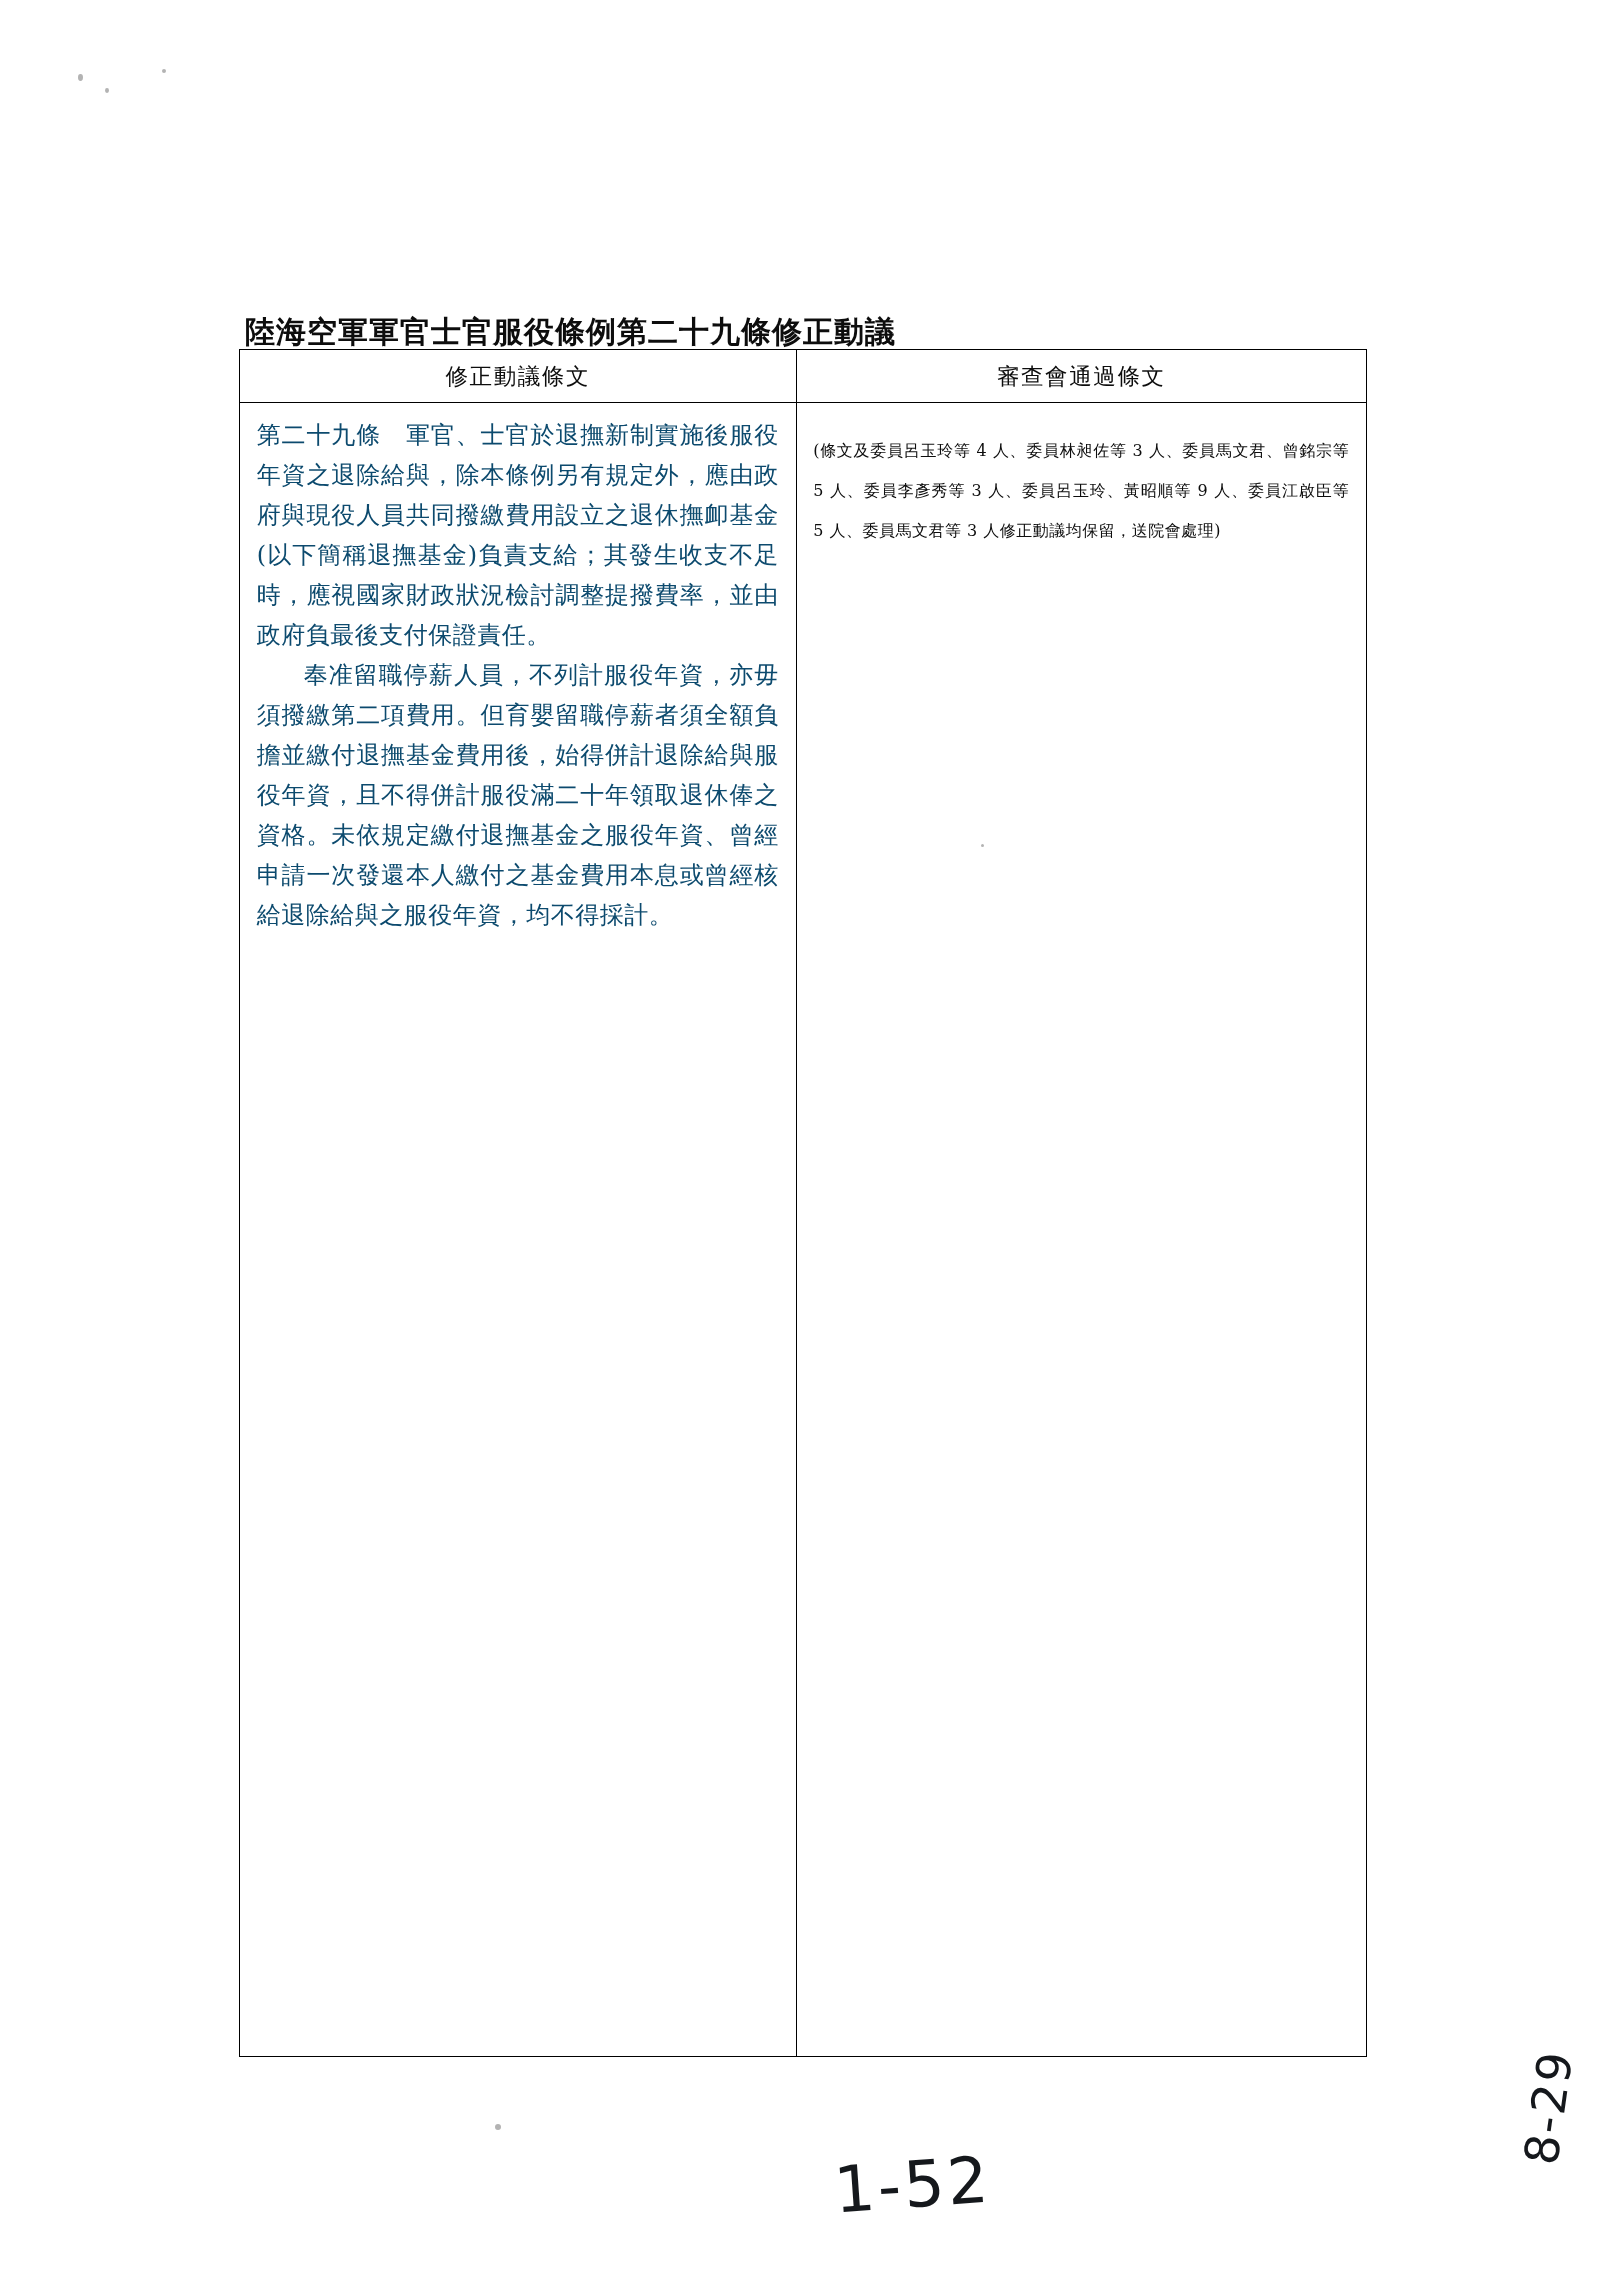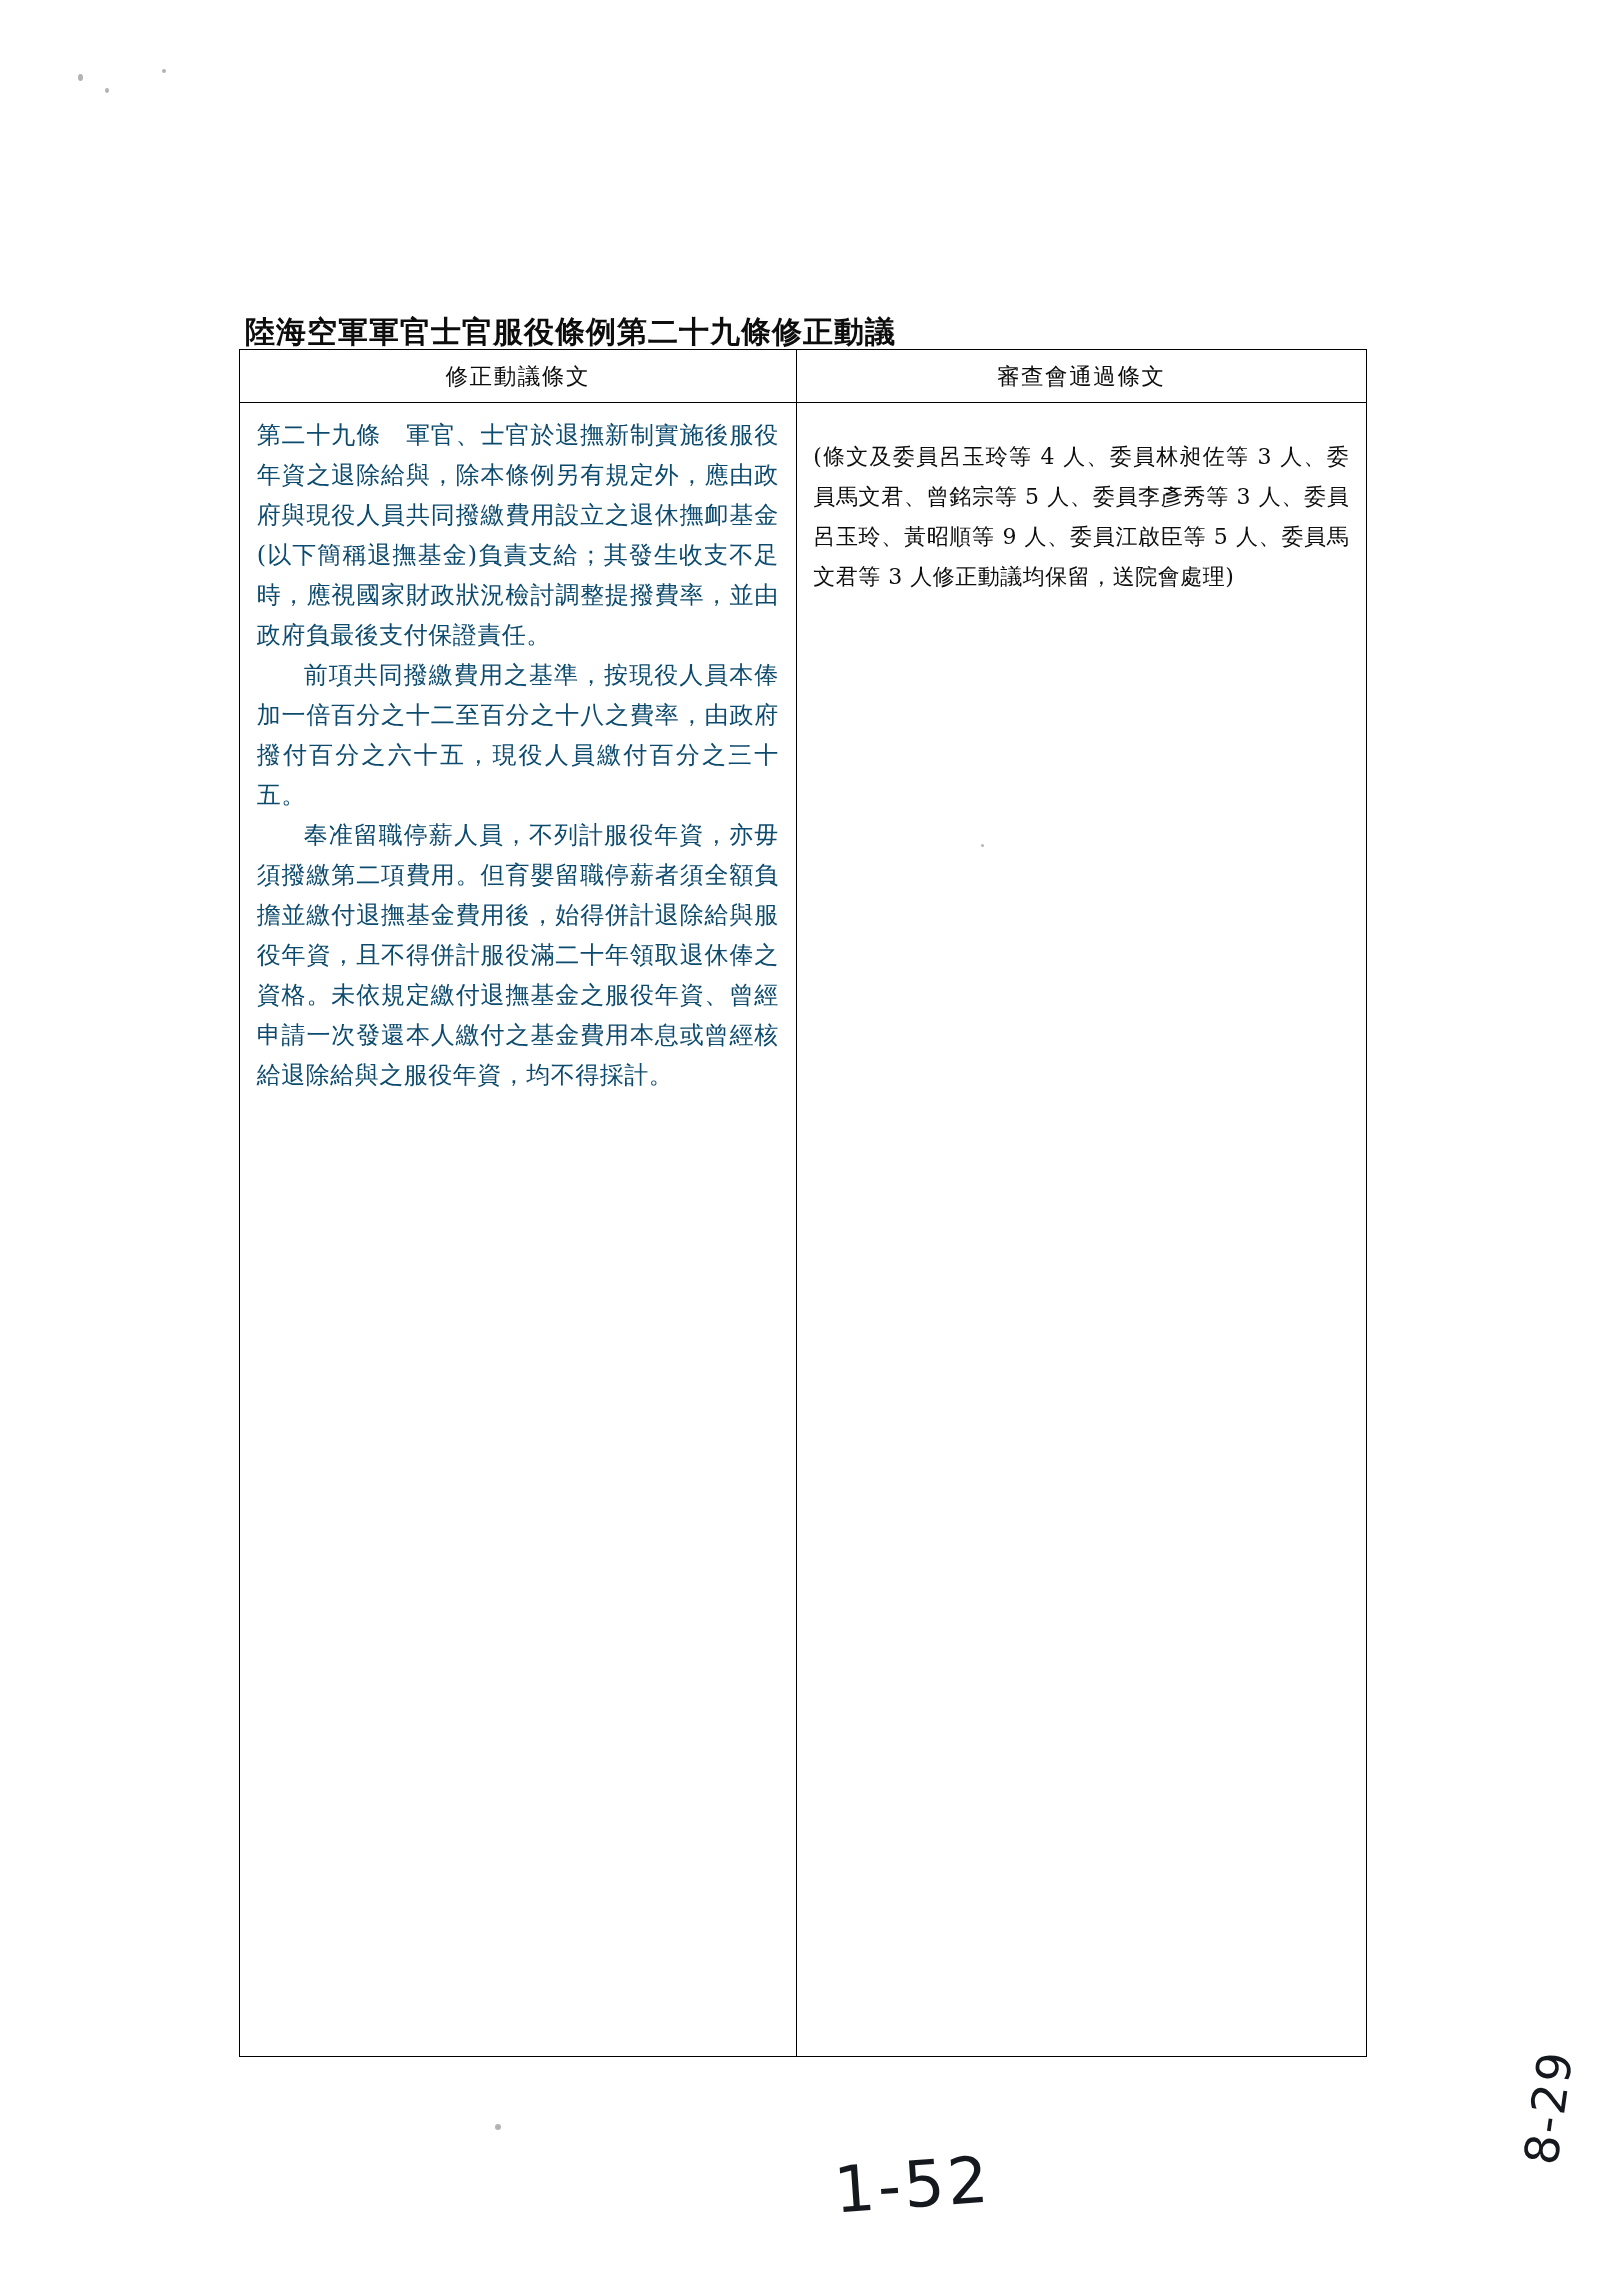--- a/index.html
+++ b/index.html
@@ -76,21 +76,21 @@
     text-align: justify;
     text-justify: inter-ideograph;
     color: #0c4a6e;
     margin: 0 0 0 0;
   }
   .para + .para { margin-top: 0; }
   .indent { text-indent: 47px; }
   .u { text-decoration: underline; text-underline-offset: 3.9px; }
 
   .right-note {
-    font-size: 22px;
+    font-size: 16px;
     line-height: 40px;
     letter-spacing: 0.5px;
     text-align: justify;
     text-justify: inter-ideograph;
     color: #0d0d0d;
   }
 
   
   .hand-page {
     position: absolute;
@@ -129,21 +129,20 @@
 
   <div class="thead">
     <div class="th left">修正動議條文</div>
     <div class="th right">審查會通過條文</div>
   </div>
 
   <div class="tbody">
 
     <div class="td left">
       <p class="para">第二十九條　軍官、士官於退撫新制實施後服役年資之退除給與，除本條例另有規定外，應由政府與現役人員共同撥繳費用設立之退休撫卹基金(以下簡稱退撫基金)負責支給；其發生收支不足時，應視國家財政狀況檢討調整提撥費率，並由政府負最後支付保證責任。</p>
-      <p class="para indent">前項共同撥繳費用之基準，按現役人員本俸加一倍百分之十二至百分之十八之費率，由政府撥付百分之六十五，現役人員繳付百分之三十五。</p>
       <p class="para indent">奉准留職停薪人員，不列計服役年資，亦毋須撥繳第二項費用。但育嬰留職停薪者須全額負擔並繳付退撫基金費用後，始得併計退除給與服役年資，且不得併計服役滿二十年領取退休俸之資格。未依規定繳付退撫基金之服役年資、曾經申請一次發還本人繳付之基金費用本息或曾經核給退除給與之服役年資，均不得採計。</p>
     </div>
 
     <div class="td right">
       <p class="right-note">(條文及委員呂玉玲等 4 人、委員林昶佐等 3 人、委員馬文君、曾銘宗等 5 人、委員李彥秀等 3 人、委員呂玉玲、黃昭順等 9 人、委員江啟臣等 5 人、委員馬文君等 3 人修正動議均保留，送院會處理)</p>
     </div>
 
   </div>
 </div>
 

